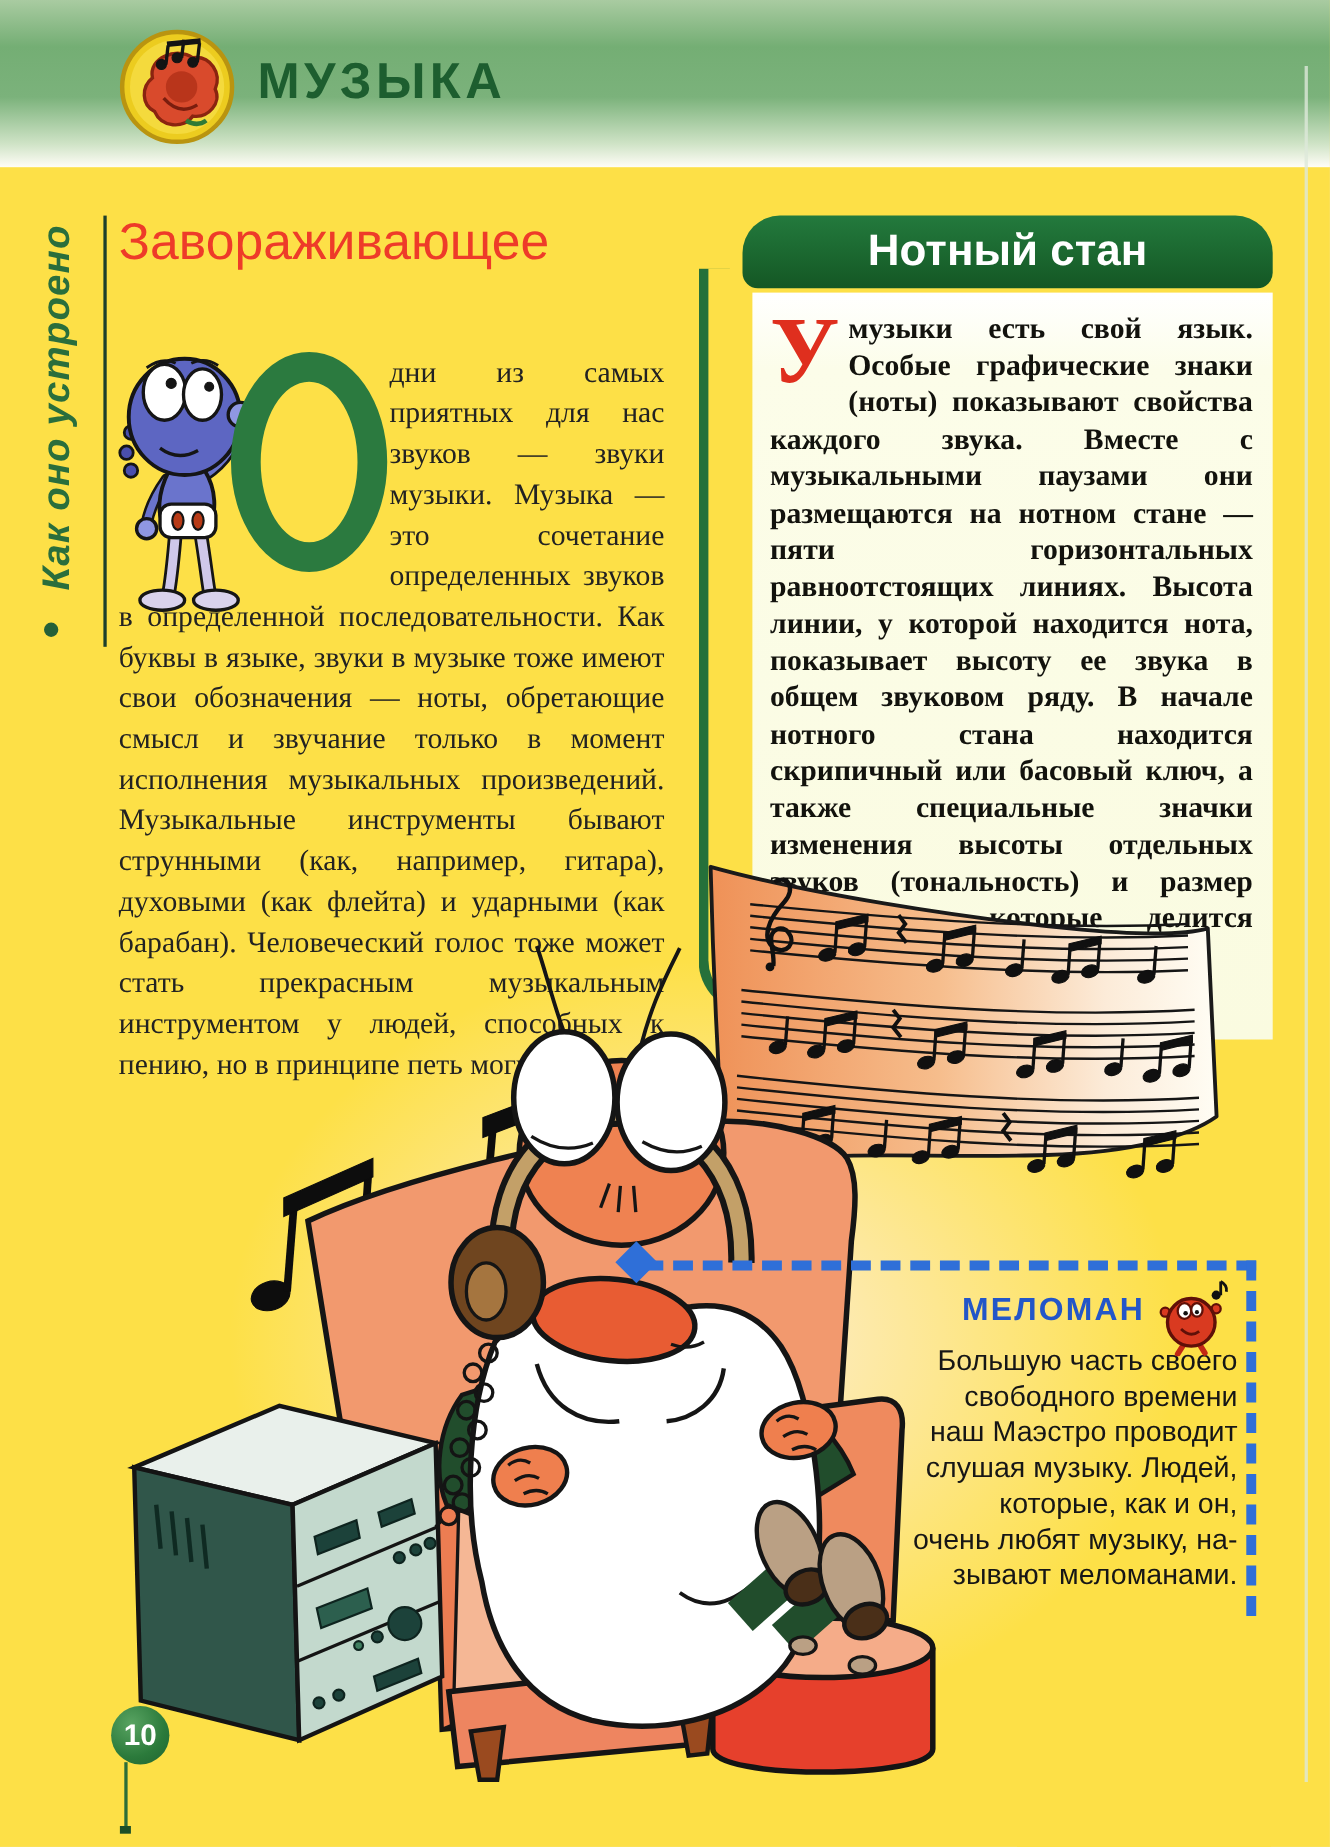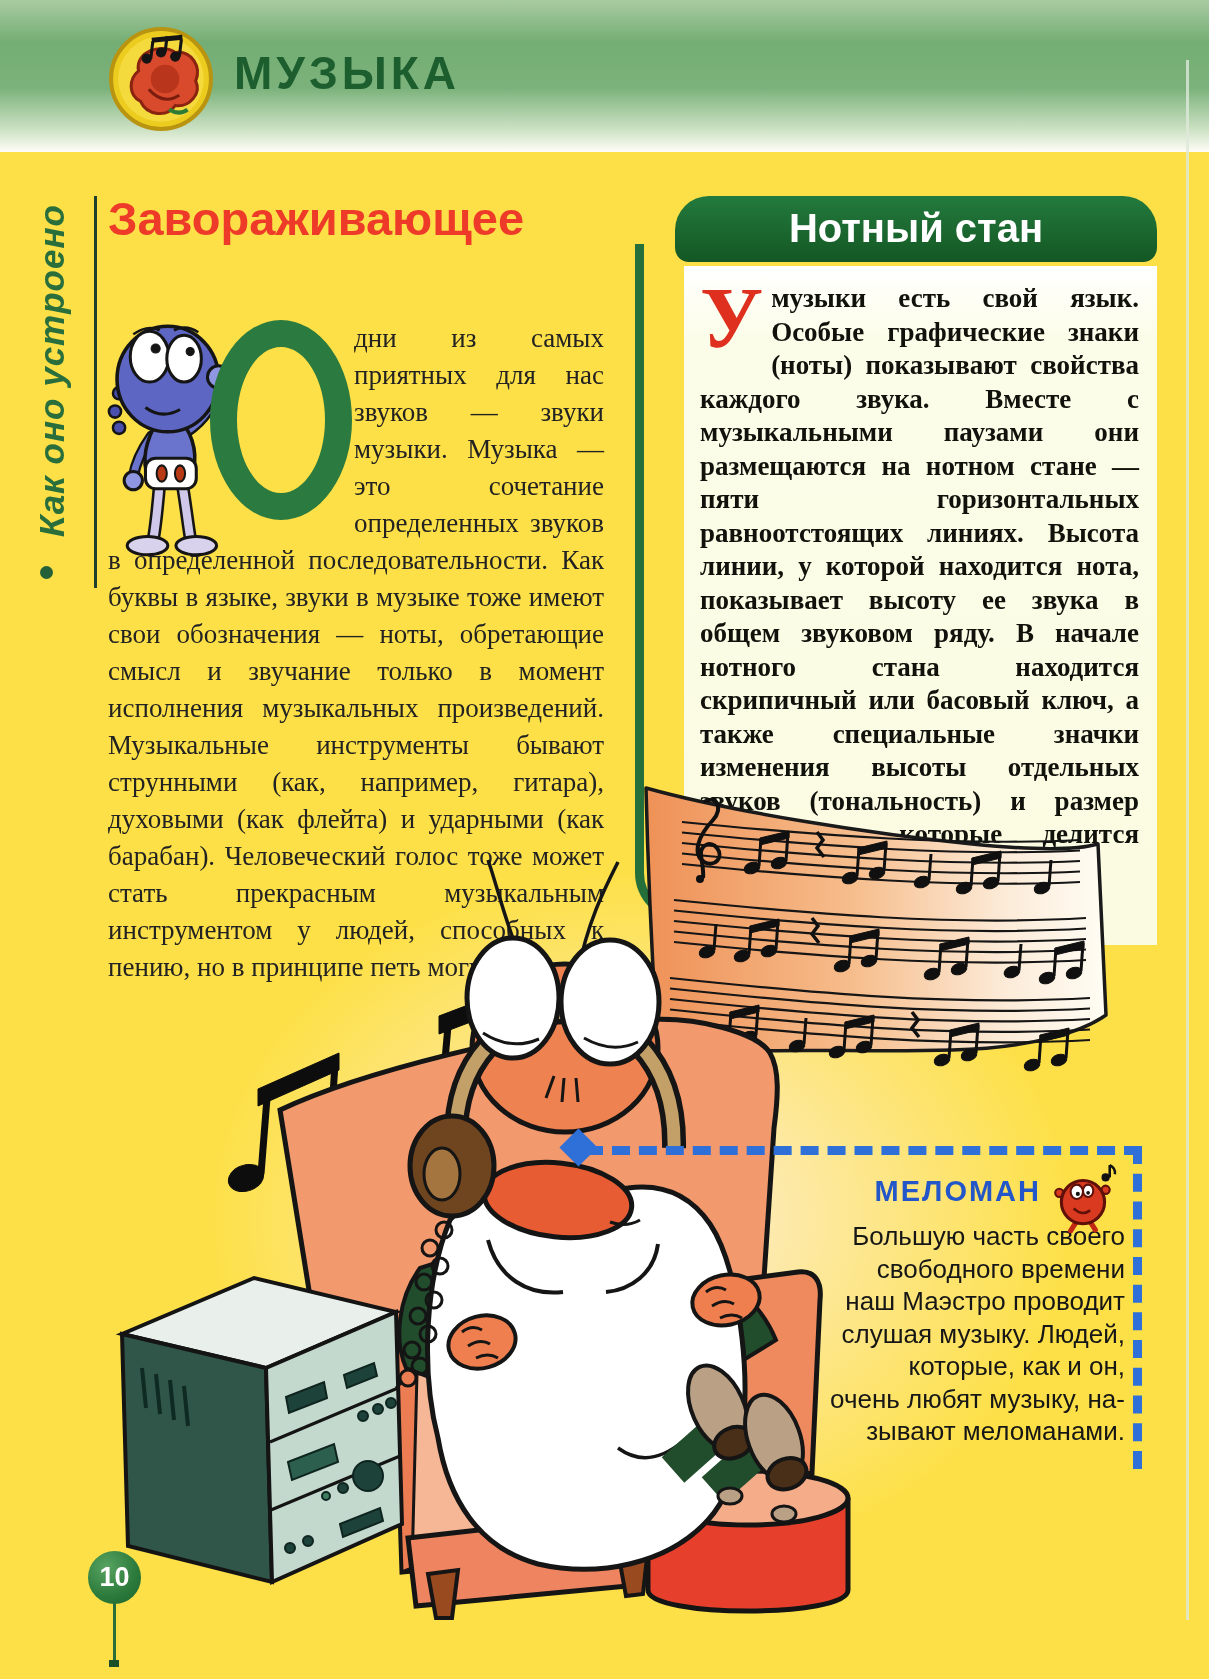--- a/index.html
+++ b/index.html
@@ -13,21 +13,21 @@
   .hdr-title{left:234px;top:46px;font-family:"Liberation Sans",sans-serif;font-weight:bold;
         font-size:46px;letter-spacing:4px;color:#1d5e2f;}
   
   .side-label{left:22px;top:168px;height:404px;width:60px;display:flex;align-items:center;justify-content:center;}
   .side-label span{writing-mode:vertical-rl;transform:rotate(180deg);
         font-family:"Liberation Sans",sans-serif;font-weight:bold;font-style:italic;
         font-size:35px;color:#2a6e3c;letter-spacing:1px;white-space:nowrap;}
   .side-rule{left:94px;top:196px;width:3px;height:392px;background:#1d3f2b;}
   .side-dot{left:40px;top:566px;width:13px;height:13px;border-radius:50%;background:#256038;}
   
-  .a-title{left:108px;top:194px;font-family:"Liberation Sans",sans-serif;font-weight:bold;
+  .a-title{left:108px;top:194px;font-family:"Liberation Sans",sans-serif;font-weight:normal;
         font-size:47px;line-height:1.06;color:#ee3b29;letter-spacing:0;}
   .a-body{left:108px;top:320px;width:496px;font-size:27px;line-height:37px;color:#222;
         text-align:justify;}
   .char-float{float:left;width:142px;height:196px;}
   .char-float svg{margin:-6px 0 0 -6px;}
   .o-float{float:left;width:104px;height:196px;}
   .o-ring{width:88px;height:146px;border:27px solid #2b7a3f;border-radius:50%;margin-left:-40px;position:relative;}
   .sr{position:absolute;opacity:0;font-size:1px;}
   
   .ib-edge{left:635px;top:244px;width:56px;height:668px;border-left:9px solid #25703a;
@@ -44,21 +44,21 @@
   
   .meloman{left:585px;top:1146px;width:548px;height:314px;border-top:9px dashed #2f6fd8;
         border-right:9px dashed #2f6fd8;z-index:6;text-align:right;
         font-family:"Liberation Sans",sans-serif;}
   .mm-title{margin:20px 92px 0 16px;display:inline-block;font-weight:bold;font-size:29px;
         letter-spacing:2px;color:#2356c8;}
   .mm-icon{position:absolute;right:14px;top:8px;width:70px;height:70px;}
   .mm-body{margin:12px 8px 16px 0;font-size:26px;line-height:32.5px;color:#161616;white-space:pre-line;}
   .blue-dot{left:565px;top:1134px;width:27px;height:27px;background:#2f6fd8;transform:rotate(45deg);z-index:7;}
   
-  .pg-circle{left:88px;top:1551px;width:53px;height:53px;border-radius:50%;
+  .pg-circle{left:101px;top:1551px;width:53px;height:53px;border-radius:50%;
         background:radial-gradient(circle at 35% 30%,#58a361,#2b7a3b 60%,#1f6330 100%);
         color:#fff;font-family:"Liberation Sans",sans-serif;font-weight:bold;font-size:27px;
         display:flex;align-items:center;justify-content:center;z-index:3;}
   .pg-line{left:113px;top:1602px;width:3px;height:60px;background:#2c6e38;z-index:2;}
   .pg-tick{left:109px;top:1660px;width:10px;height:7px;background:#1c4f28;z-index:2;}
   .right-strip{left:1186px;top:60px;width:3px;height:1560px;background:#dde8d9;opacity:.8;}
   .glow1{left:170px;top:840px;width:940px;height:760px;
         background:radial-gradient(ellipse at center,#fdeeda 0%,rgba(253,238,218,0) 65%);z-index:0;}
   .scene{left:58px;top:848px;width:852px;height:796px;z-index:3;}
   .sheet{left:612px;top:760px;width:512px;height:340px;z-index:2;}

